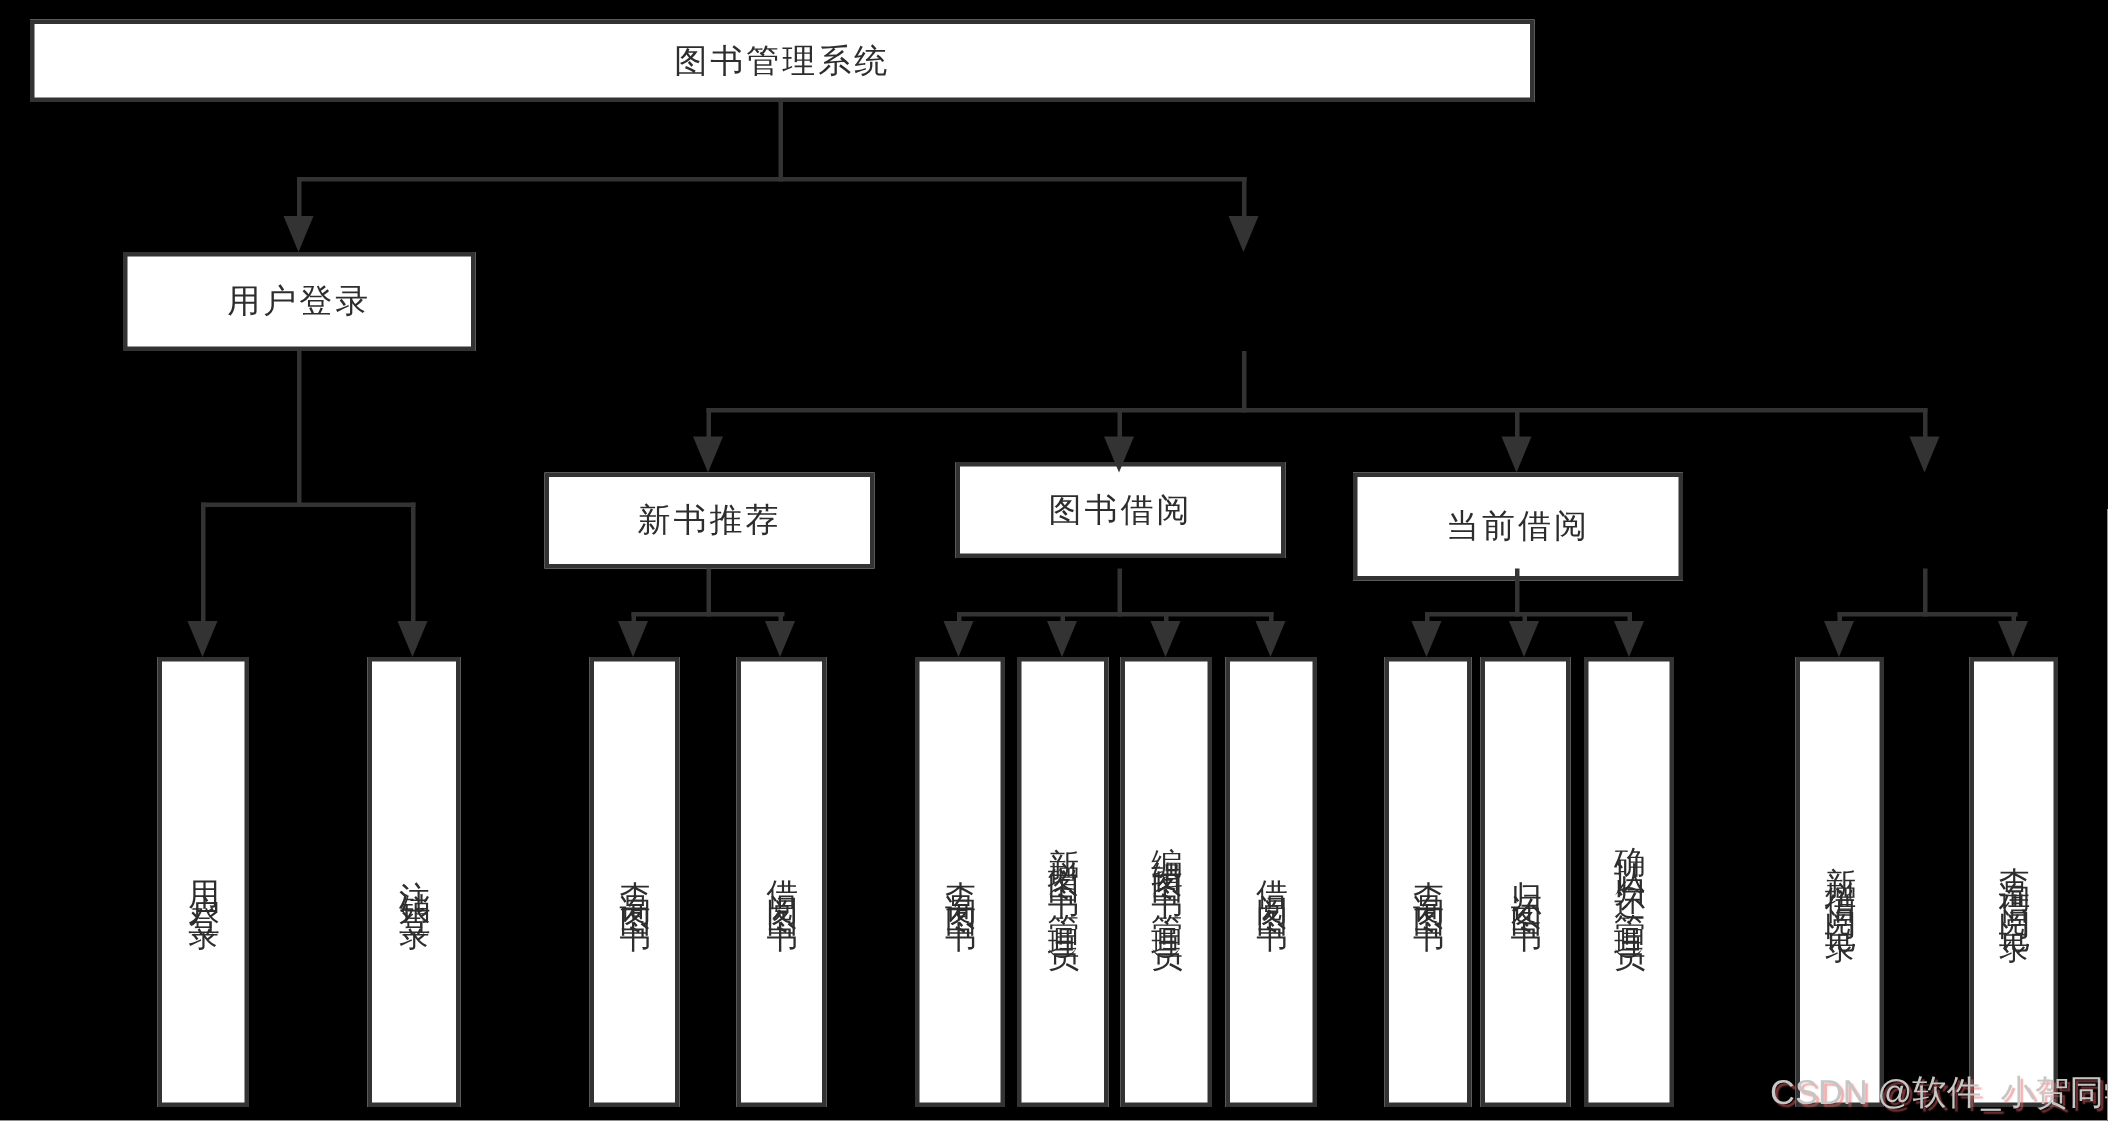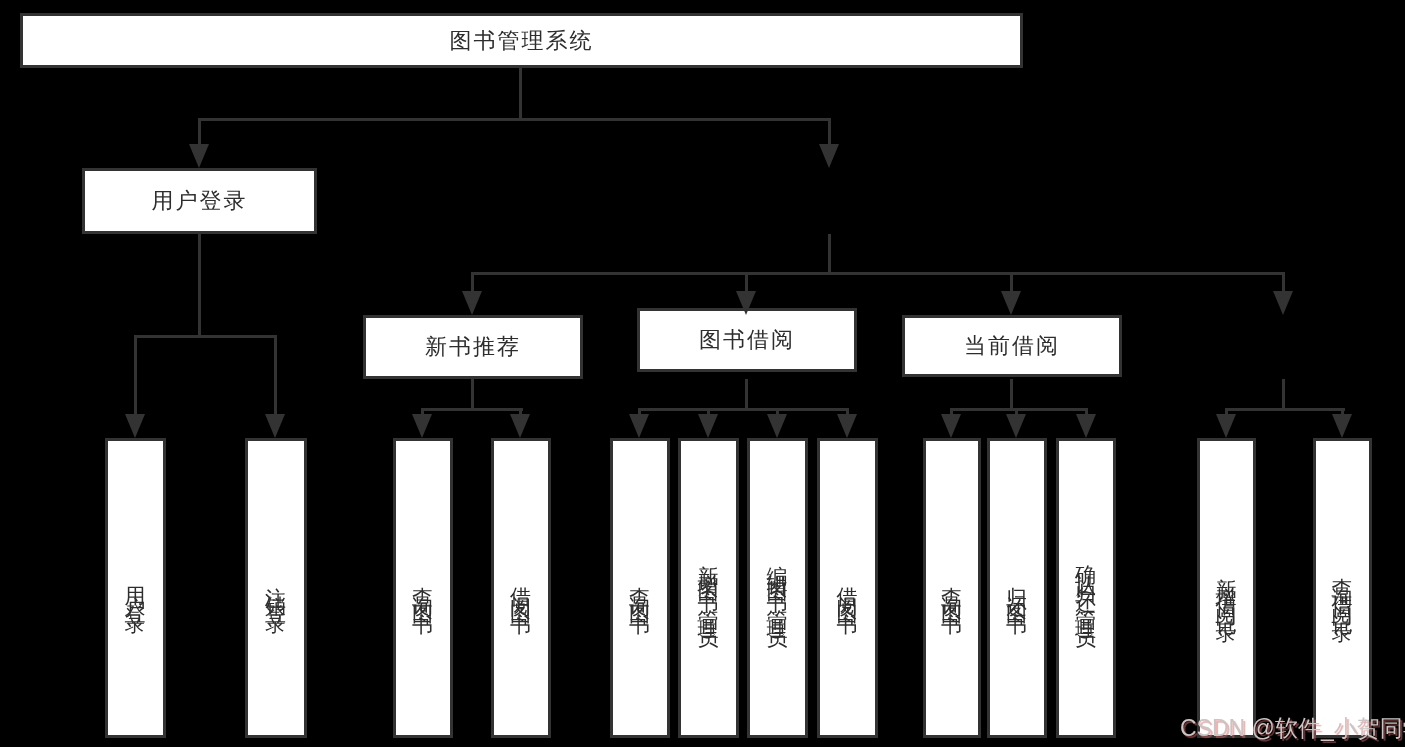--- a/index.html
+++ b/index.html
@@ -49,21 +49,21 @@
 
 
   <div class="box hbox" style="left:363px;top:315px;width:220px;height:64px">
     <span>新书推荐</span>
   </div>
 
   <div class="box hbox" style="left:637px;top:308px;width:220px;height:64px">
     <span>图书借阅</span>
   </div>
 
-  <div class="box hbox" style="left:902px;top:315px;width:220px;height:62px">
+  <div class="box hbox" style="left:902px;top:315px;width:220px;height:72px">
     <span>当前借阅</span>
   </div>
 
 
   <div class="box" style="left:105px;top:438px;width:61px;height:300px">
     <span class="vtext">用户登录</span>
   </div>
 
   <div class="box" style="left:245px;top:438px;width:62px;height:300px">
     <span class="vtext">注销登录</span>

